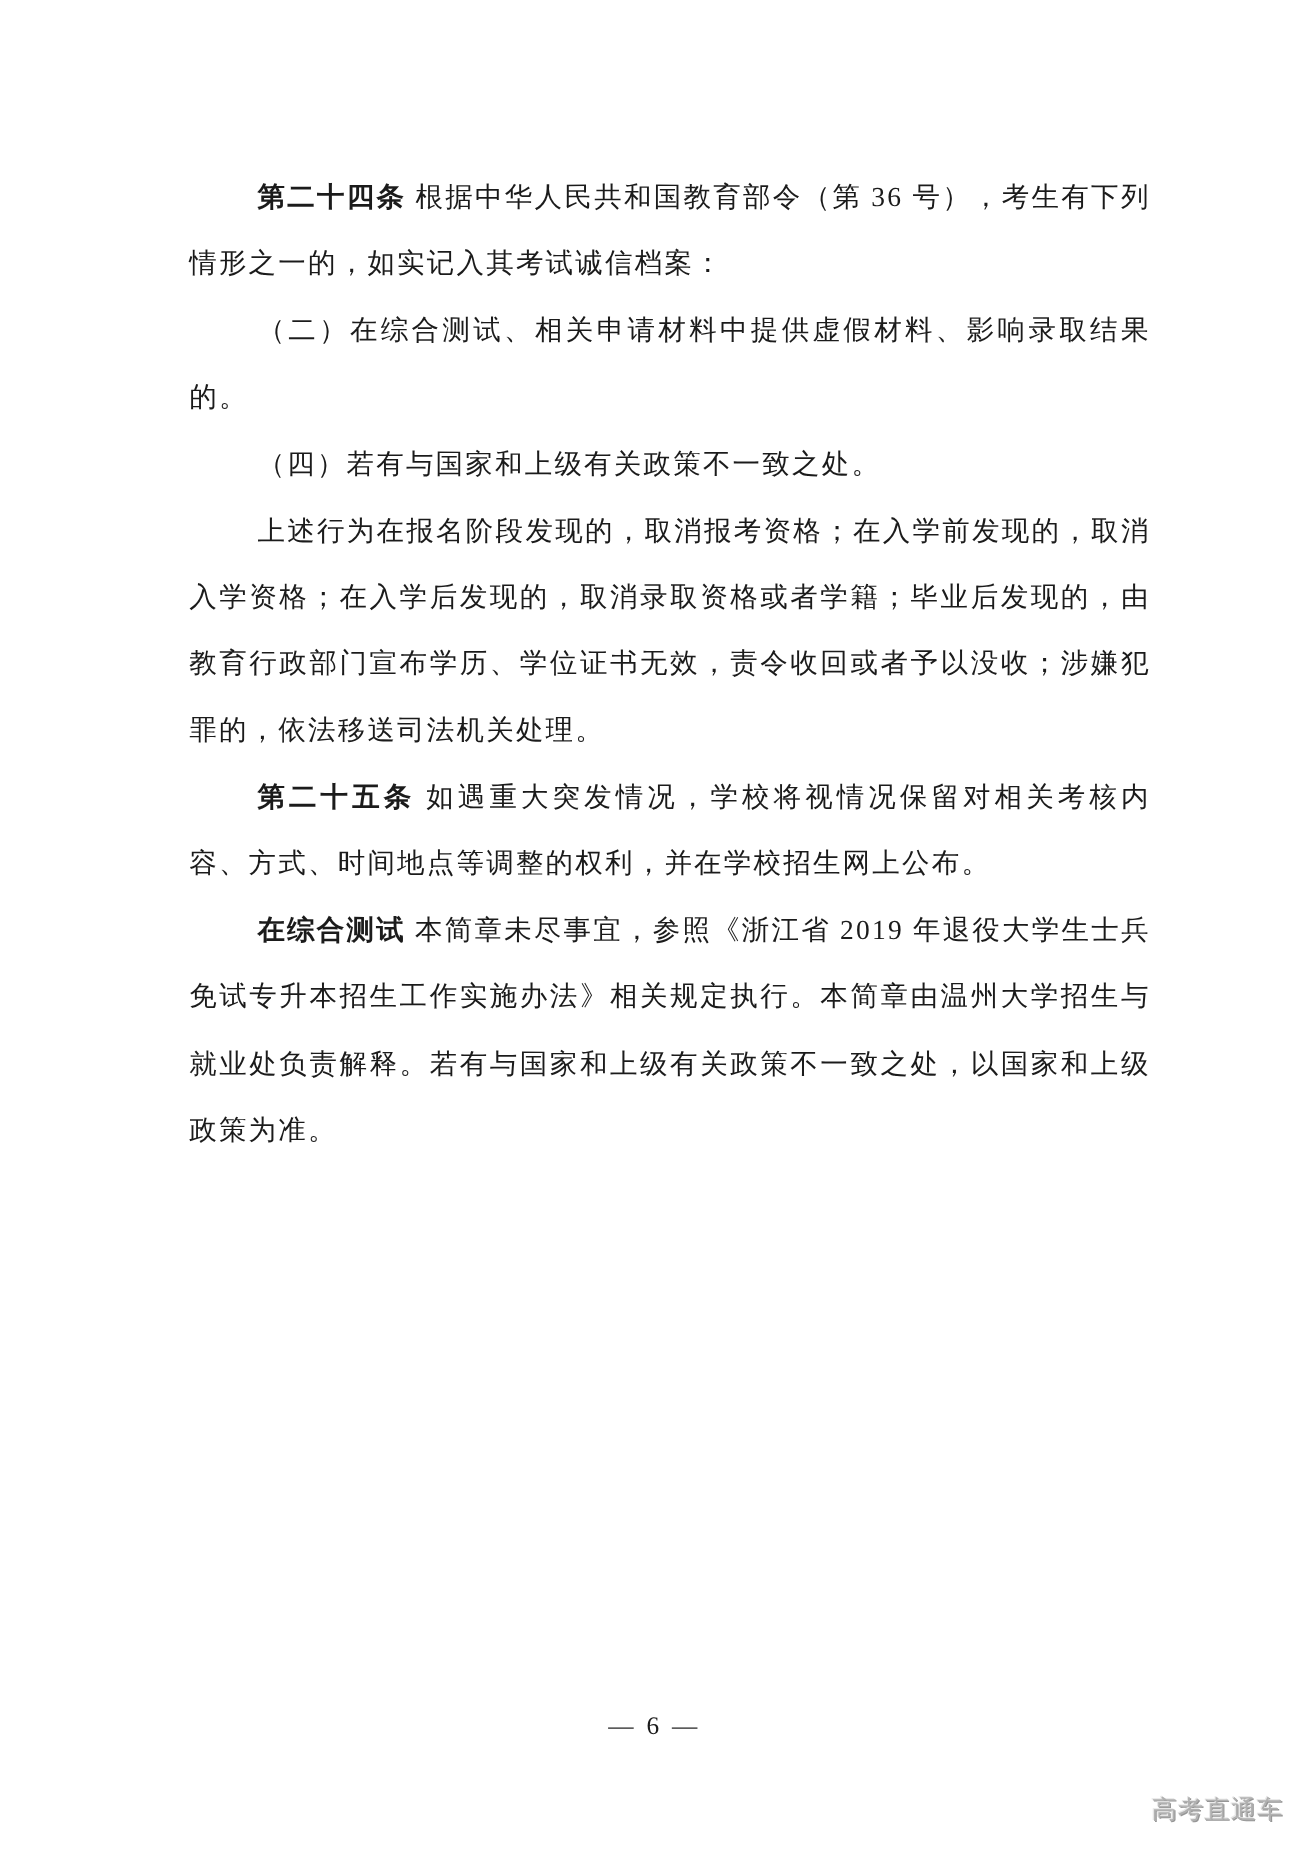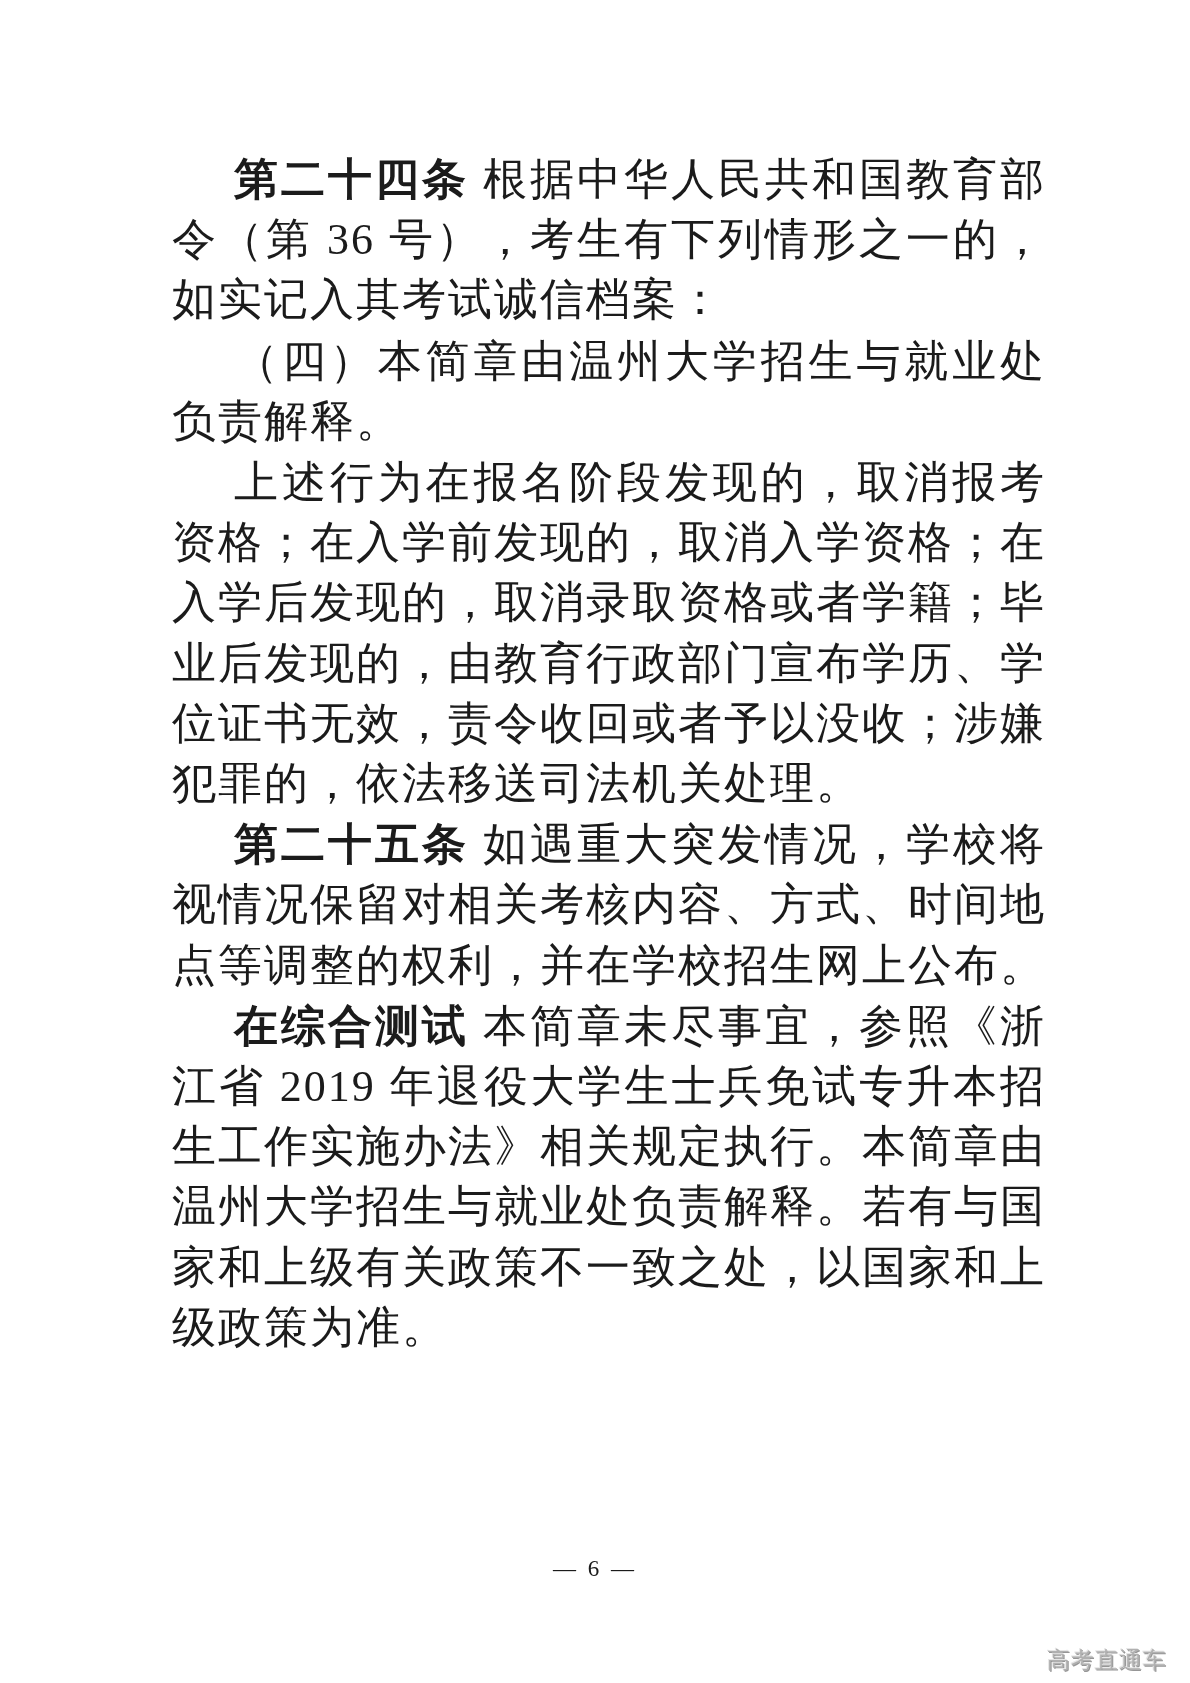--- a/index.html
+++ b/index.html
@@ -17,21 +17,21 @@
   .doc-page {
     position: absolute;
     inset: 0;
     background: #ffffff;
   }
   .doc-body {
     position: absolute;
     left: 172px;
     top: 149px;
     width: 874px;
-    font-size: 44px;
+    font-size: 25px;
     line-height: 60.2px;
     letter-spacing: 2px;
     color: #1b1b1b;
     text-align: justify;
     text-align-last: left;
   }
   .para {
     margin: 0;
     padding: 0;
     text-indent: 62px;
@@ -54,36 +54,36 @@
   }
   .watermark {
     position: absolute;
     top: 1630px;
     right: 23px;
     font-size: 23px;
     letter-spacing: 1px;
     color: #b0b0b0;
     text-shadow: -1px -1px 0 #e6e6e6, 1px 1px 0 #969696;
     font-family: Liberation Mono, monospace;
-    margin-top: 15px;
   }
 </style>
 </head>
 <body>
 
 <div class="doc-page">
 
   <div class="doc-body">
 
     <p class="para"><span class="lead">第二十四条</span><span> 根据中华人民共和国教育部令（第 36 号），考生有下列情形之一的，如实记入其考试诚信档案：</span></p>
 
 
+    <p class="para"><span class="lead"></span><span>（二）在综合测试、相关申请材料中提供虚假材料、影响录取结果的。</span></p>
 
 
-    <p class="para"><span class="lead"></span><span>（四）本简章由温州大学招生与就业处负责解释。</span></p>
+    <p class="para"><span class="lead"></span><span>（四）若有与国家和上级有关政策不一致之处。</span></p>
 
     <p class="para"><span class="lead"></span><span>上述行为在报名阶段发现的，取消报考资格；在入学前发现的，取消入学资格；在入学后发现的，取消录取资格或者学籍；毕业后发现的，由教育行政部门宣布学历、学位证书无效，责令收回或者予以没收；涉嫌犯罪的，依法移送司法机关处理。</span></p>
 
     <p class="para"><span class="lead">第二十五条</span><span> 如遇重大突发情况，学校将视情况保留对相关考核内容、方式、时间地点等调整的权利，并在学校招生网上公布。</span></p>
 
     <p class="para"><span class="lead">在综合测试</span><span> 本简章未尽事宜，参照《浙江省 2019 年退役大学生士兵免试专升本招生工作实施办法》相关规定执行。本简章由温州大学招生与就业处负责解释。若有与国家和上级有关政策不一致之处，以国家和上级政策为准。</span></p>
 
   </div>
 
   <div class="page-number">— 6 —</div>

